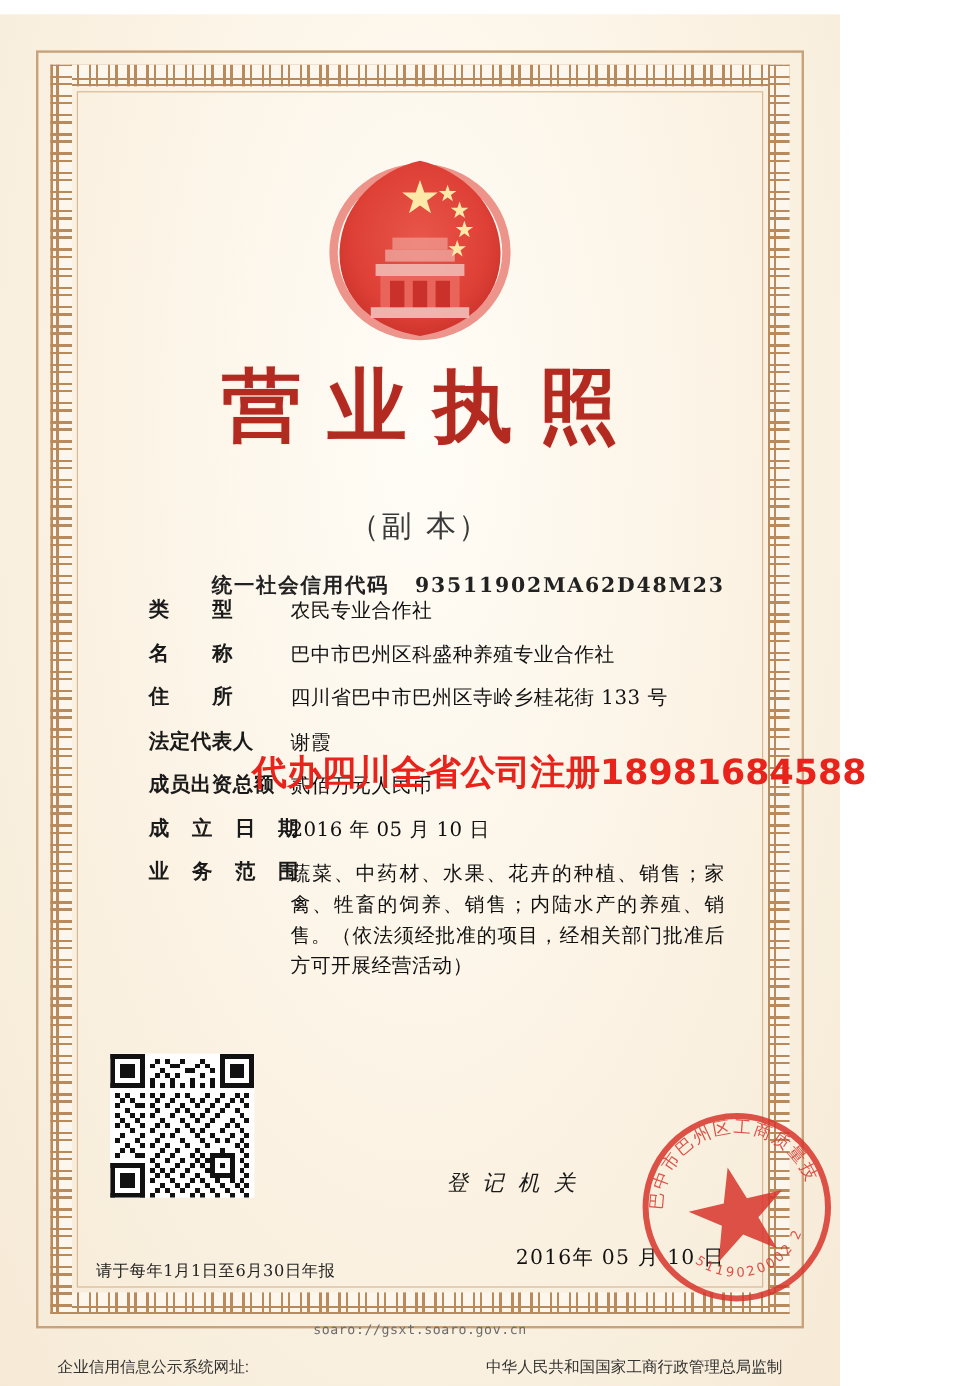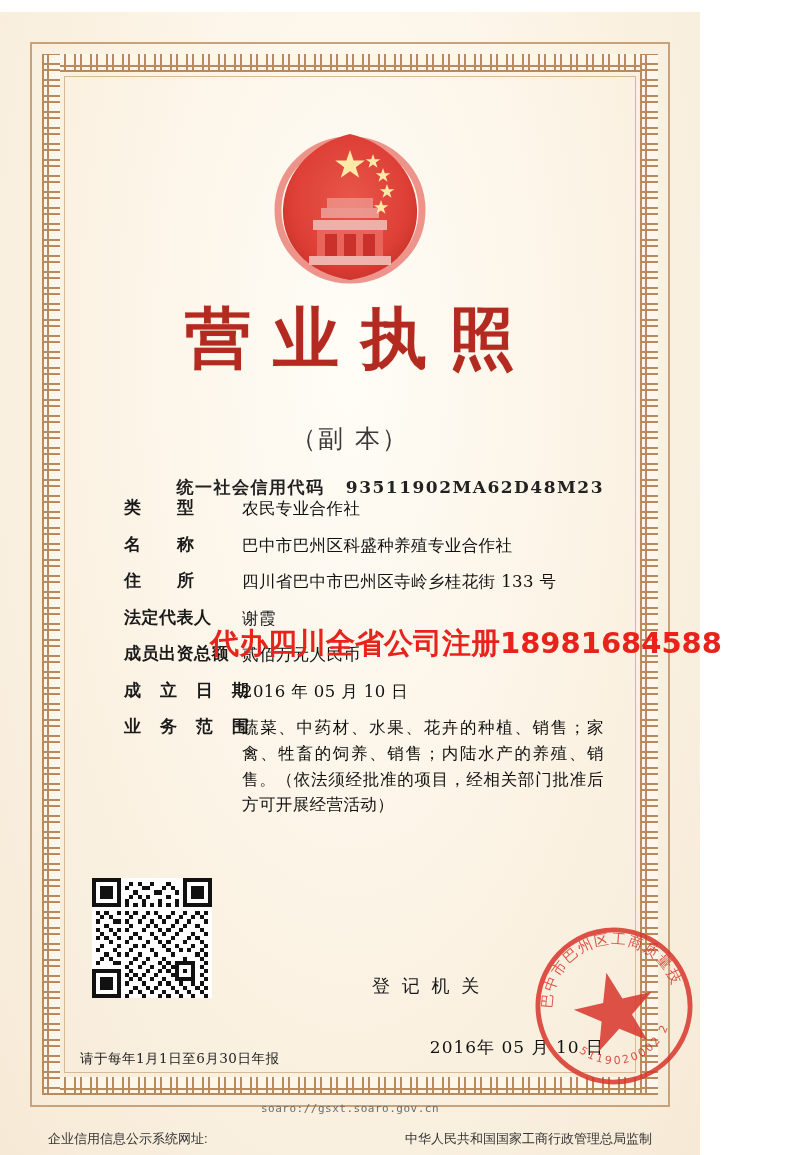--- a/index.html
+++ b/index.html
@@ -191,20 +191,21 @@
 
   
   .reg-auth {
     position: absolute;
     left: 372px;
     top: 962px;
     font-family: "DejaVu Serif", serif;
     font-size: 18px;
     letter-spacing: 3px;
     color: #1a1a1a;
+    font-style: italic;
   }
   .reg-date {
     position: absolute;
     right: 96px;
     top: 1024px;
     font-family: "DejaVu Serif", serif;
     font-size: 17px;
     color: #111;
     letter-spacing: 1px;
     white-space: nowrap;

